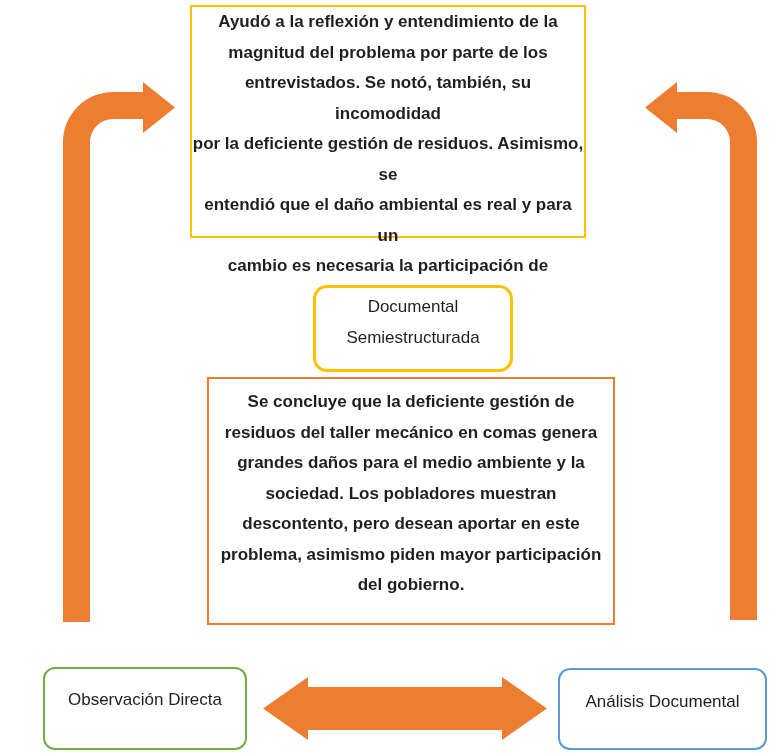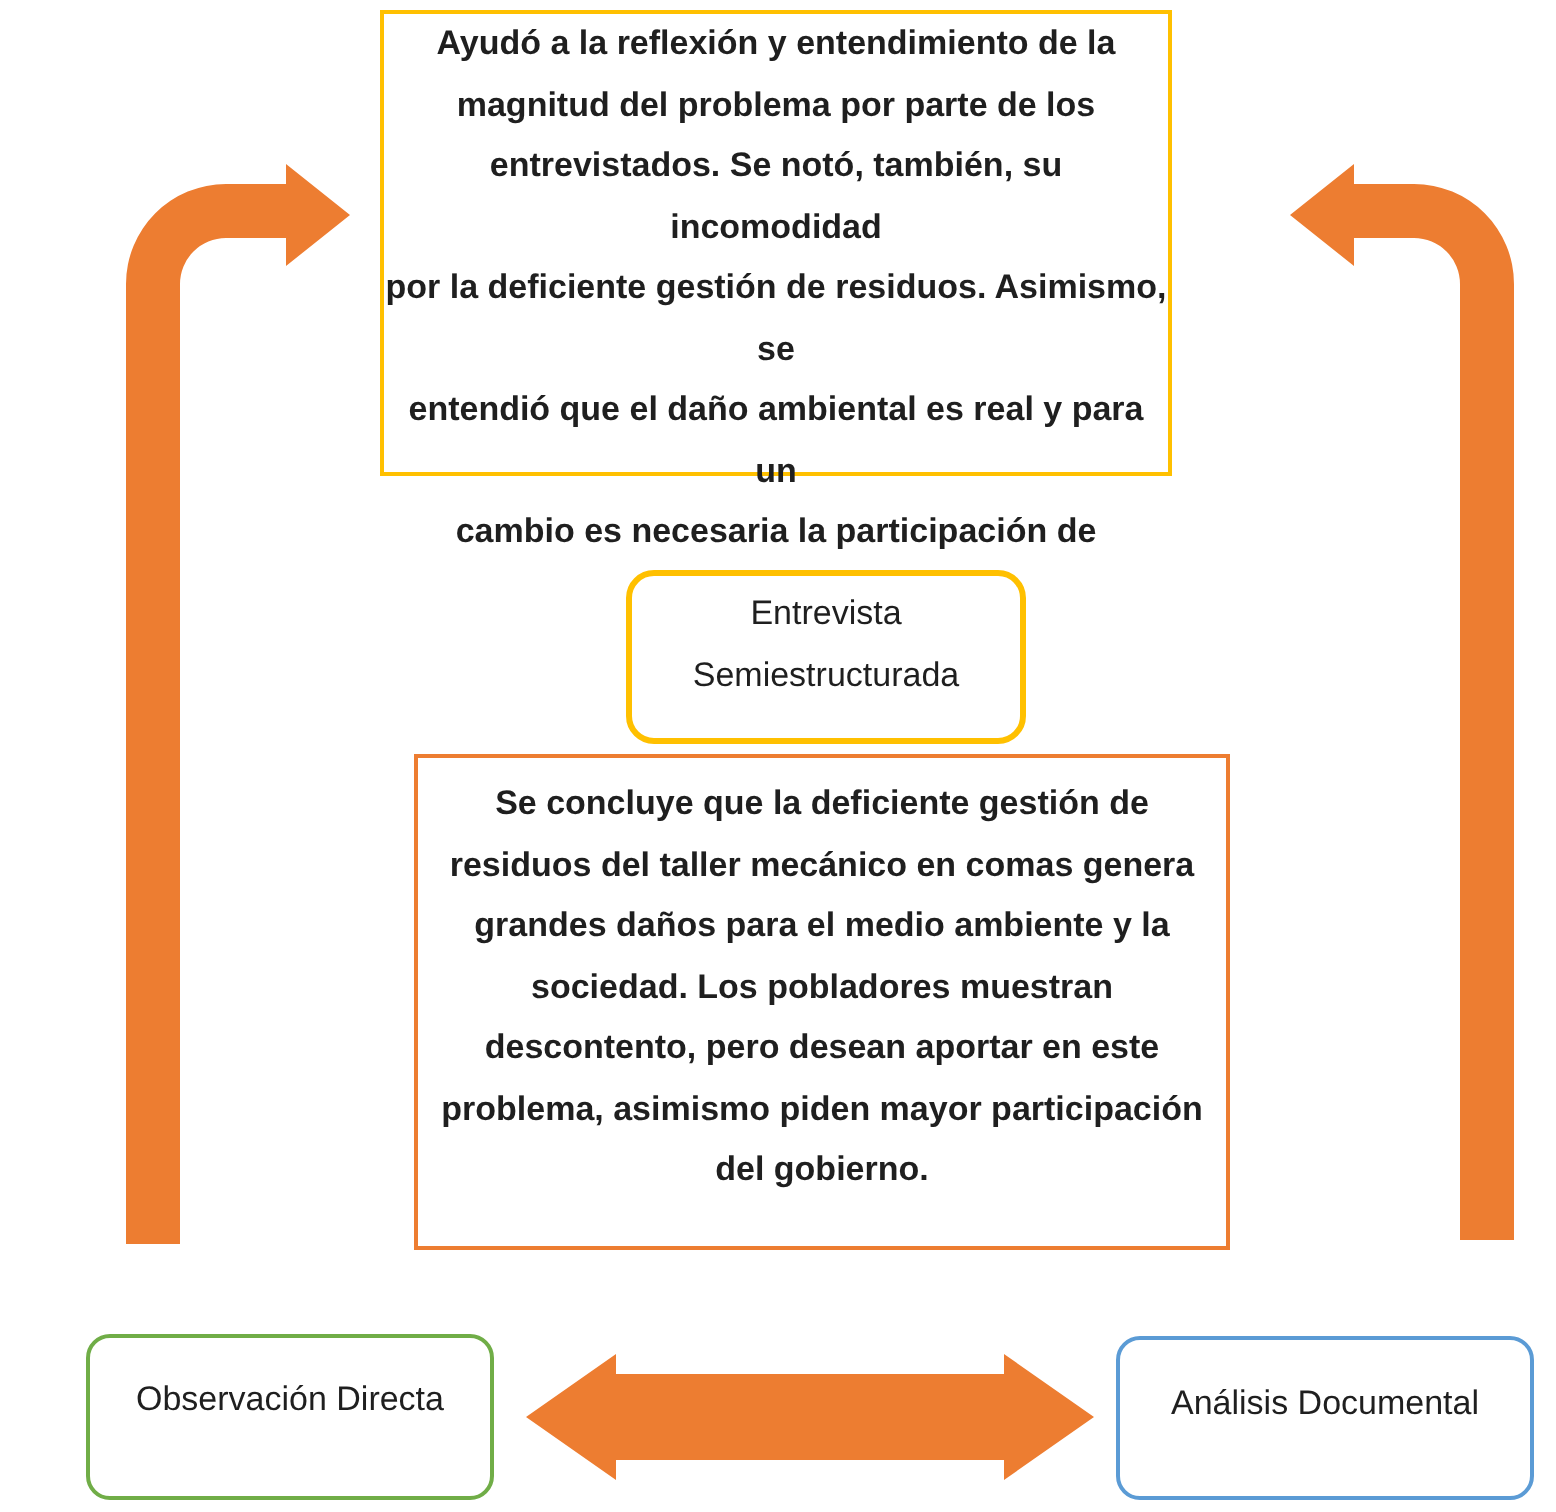--- a/index.html
+++ b/index.html
@@ -96,21 +96,21 @@
   <div class="box" id="top-box">
     <span class="txt">Ayudó a la reflexión y entendimiento de la
 magnitud del problema por parte de los
 entrevistados. Se notó, también, su incomodidad
 por la deficiente gestión de residuos. Asimismo, se
 entendió que el daño ambiental es real y para un
 cambio es necesaria la participación de gobierno.</span>
   </div>
 
   <div class="box" id="entrevista-box">
-    <span class="txt">Entrevista
+    <span class="txt">Documental
 Semiestructurada</span>
   </div>
 
   <div class="box" id="conclusion-box">
     <span class="txt">Se concluye que la deficiente gestión de
 residuos del taller mecánico en comas genera
 grandes daños para el medio ambiente y la
 sociedad. Los pobladores muestran
 descontento, pero desean aportar en este
 problema, asimismo piden mayor participación

